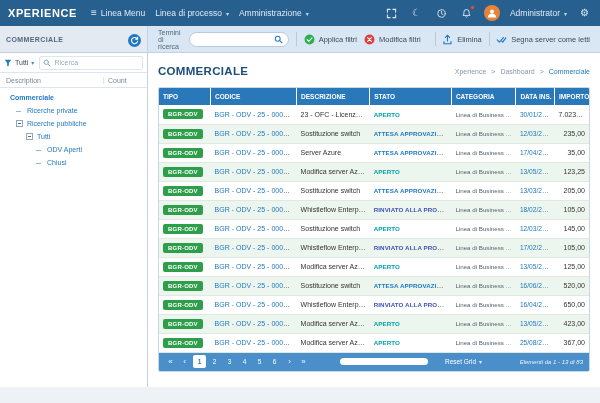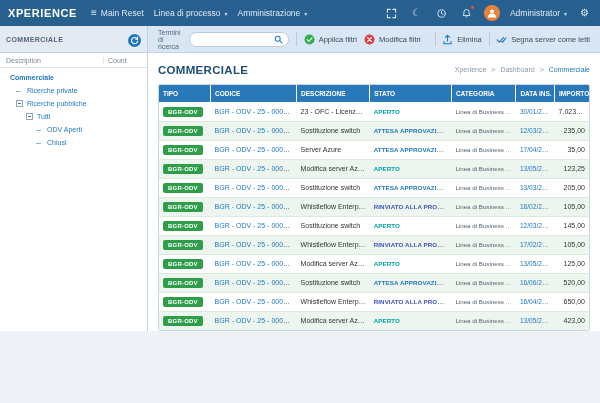--- a/index.html
+++ b/index.html
@@ -1,18 +1,18 @@
 <!DOCTYPE html>
 <html><head>
 <meta charset="utf-8">
 <style>
   *{margin:0;padding:0;box-sizing:border-box}
   html,body{width:600px;height:403px;overflow:hidden}
   body{font-family:"Liberation Sans",sans-serif;background:#eef2f7;color:#333}
-  .app{width:600px;height:331px;display:flex;flex-direction:column;background:#fff}
+  .app{width:600px;height:387px;display:flex;flex-direction:column;background:#fff}
 
   
   .navbar{flex:0 0 26px;background:#27608f;display:flex;align-items:center;padding:0 8px;gap:10px;color:#dfeaf5}
   .logo{font-weight:bold;font-size:11px;letter-spacing:.6px;color:#fff;margin-right:4px;cursor:pointer}
   .nav-item{display:flex;align-items:center;gap:4px;font-size:8.5px;cursor:pointer;white-space:nowrap}
   .nav-item .ham{font-size:10px;line-height:1}
   .chev{font-size:6px;opacity:.85}
   .nav-spacer{flex:1}
   .nav-icon{width:15px;height:15px;display:flex;align-items:center;justify-content:center;position:relative;cursor:pointer}
   .nav-icon svg{width:11px;height:11px}
@@ -98,21 +98,21 @@
 </style>
 </head>
 <body>
 
 <div class="app">
 
   <header class="navbar">
     <div class="logo">XPERIENCE</div>
     <div class="nav-item">
       <span class="ham">≡</span>
-      <span>Main Reset</span>
+      <span>Linea Menu</span>
     </div>
     <div class="nav-item">
       <span>Linea di processo</span>
       <span class="chev">▾</span>
     </div>
     <div class="nav-item">
       <span>Amministrazione</span>
       <span class="chev">▾</span>
     </div>
     <div class="nav-spacer"></div>
@@ -205,20 +205,36 @@
             <path d="M7.5 9.5l1 .8 4-5.3"></path>
         </svg>
         <span>Segna server come letti</span>
       </div>
     </div>
   </div>
 
   <div class="content">
 
     <aside class="sidebar">
+      <div class="sb-filter-row">
+        <div class="sb-dd">
+          <svg viewBox="0 0 10 10" fill="#1f78c1">
+            <path d="M1 1h8L6 5v3.5L4 9V5z"></path>
+          </svg>
+          <span>Tutti</span>
+          <span class="chev">▾</span>
+        </div>
+        <div class="sb-search">
+          <svg viewBox="0 0 14 14" fill="none" stroke="#8fa3b5" stroke-width="1.6" stroke-linecap="round">
+            <circle cx="5.8" cy="5.8" r="3.8"></circle>
+              <path d="M8.8 8.8 12.4 12.4"></path>
+          </svg>
+          <input type="text" placeholder="Ricerca" style="">
+        </div>
+      </div>
       <div class="tree-head">
         <span class="th-desc">Description</span>
         <span class="th-count">Count</span>
       </div>
       <div class="tree">
 
           <div class="tree-item lvl0">
             <span class="marker none"></span>
             <span class="t-label">Commerciale</span>
           </div>

